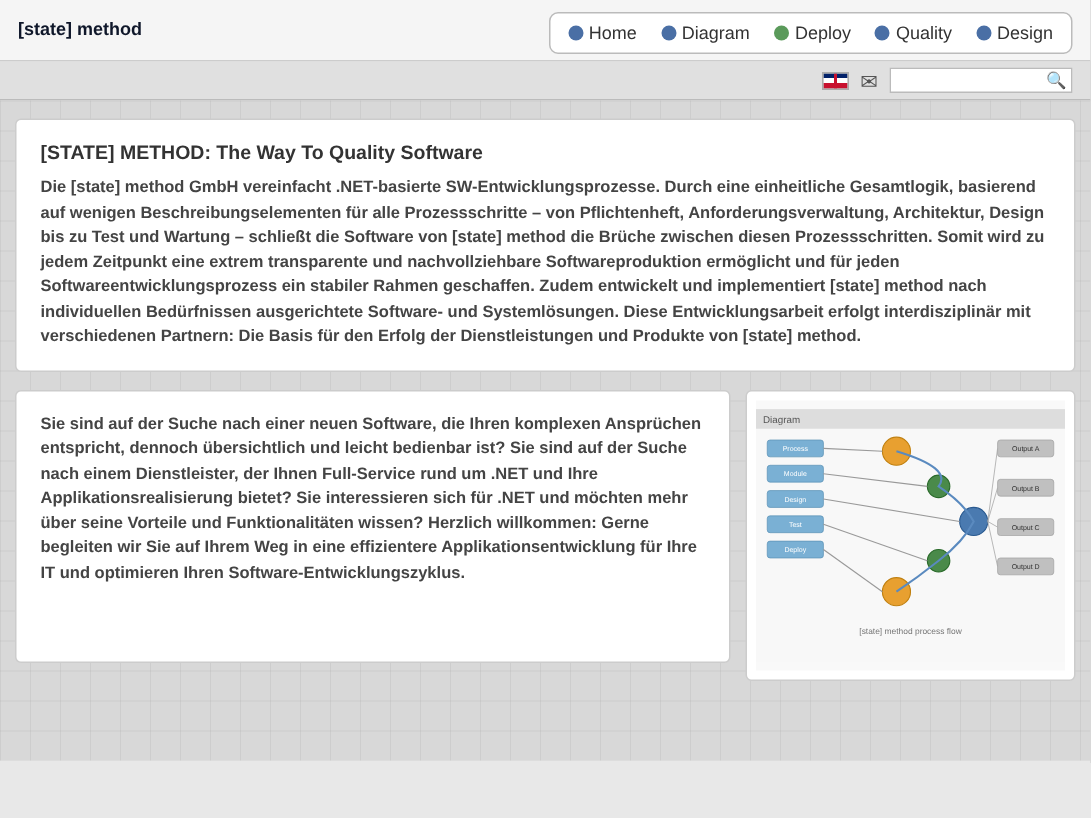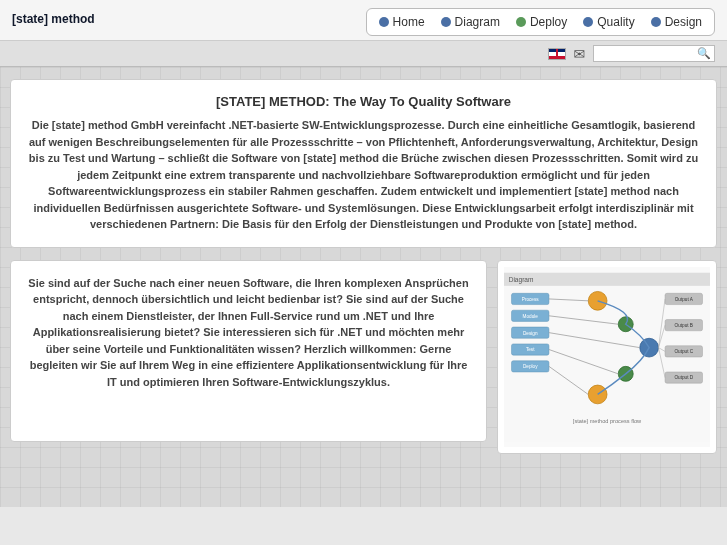--- a/index.html
+++ b/index.html
@@ -116,21 +116,20 @@
     }
     
     .main-content {
       padding: 12px 10px;
       background: #d8d8d8;
       background-image:
         linear-gradient(rgba(0,0,0,0.05) 1px, transparent 1px),
         linear-gradient(90deg, rgba(0,0,0,0.05) 1px, transparent 1px);
       background-size: 20px 20px;
       min-height: 440px;
-      text-align: center;
     }
     
     .content-card {
       background: #fff;
       border: 1px solid #ccc;
       border-radius: 4px;
       padding: 14px 16px;
       margin-bottom: 12px;
     }
     .content-card h2 {

